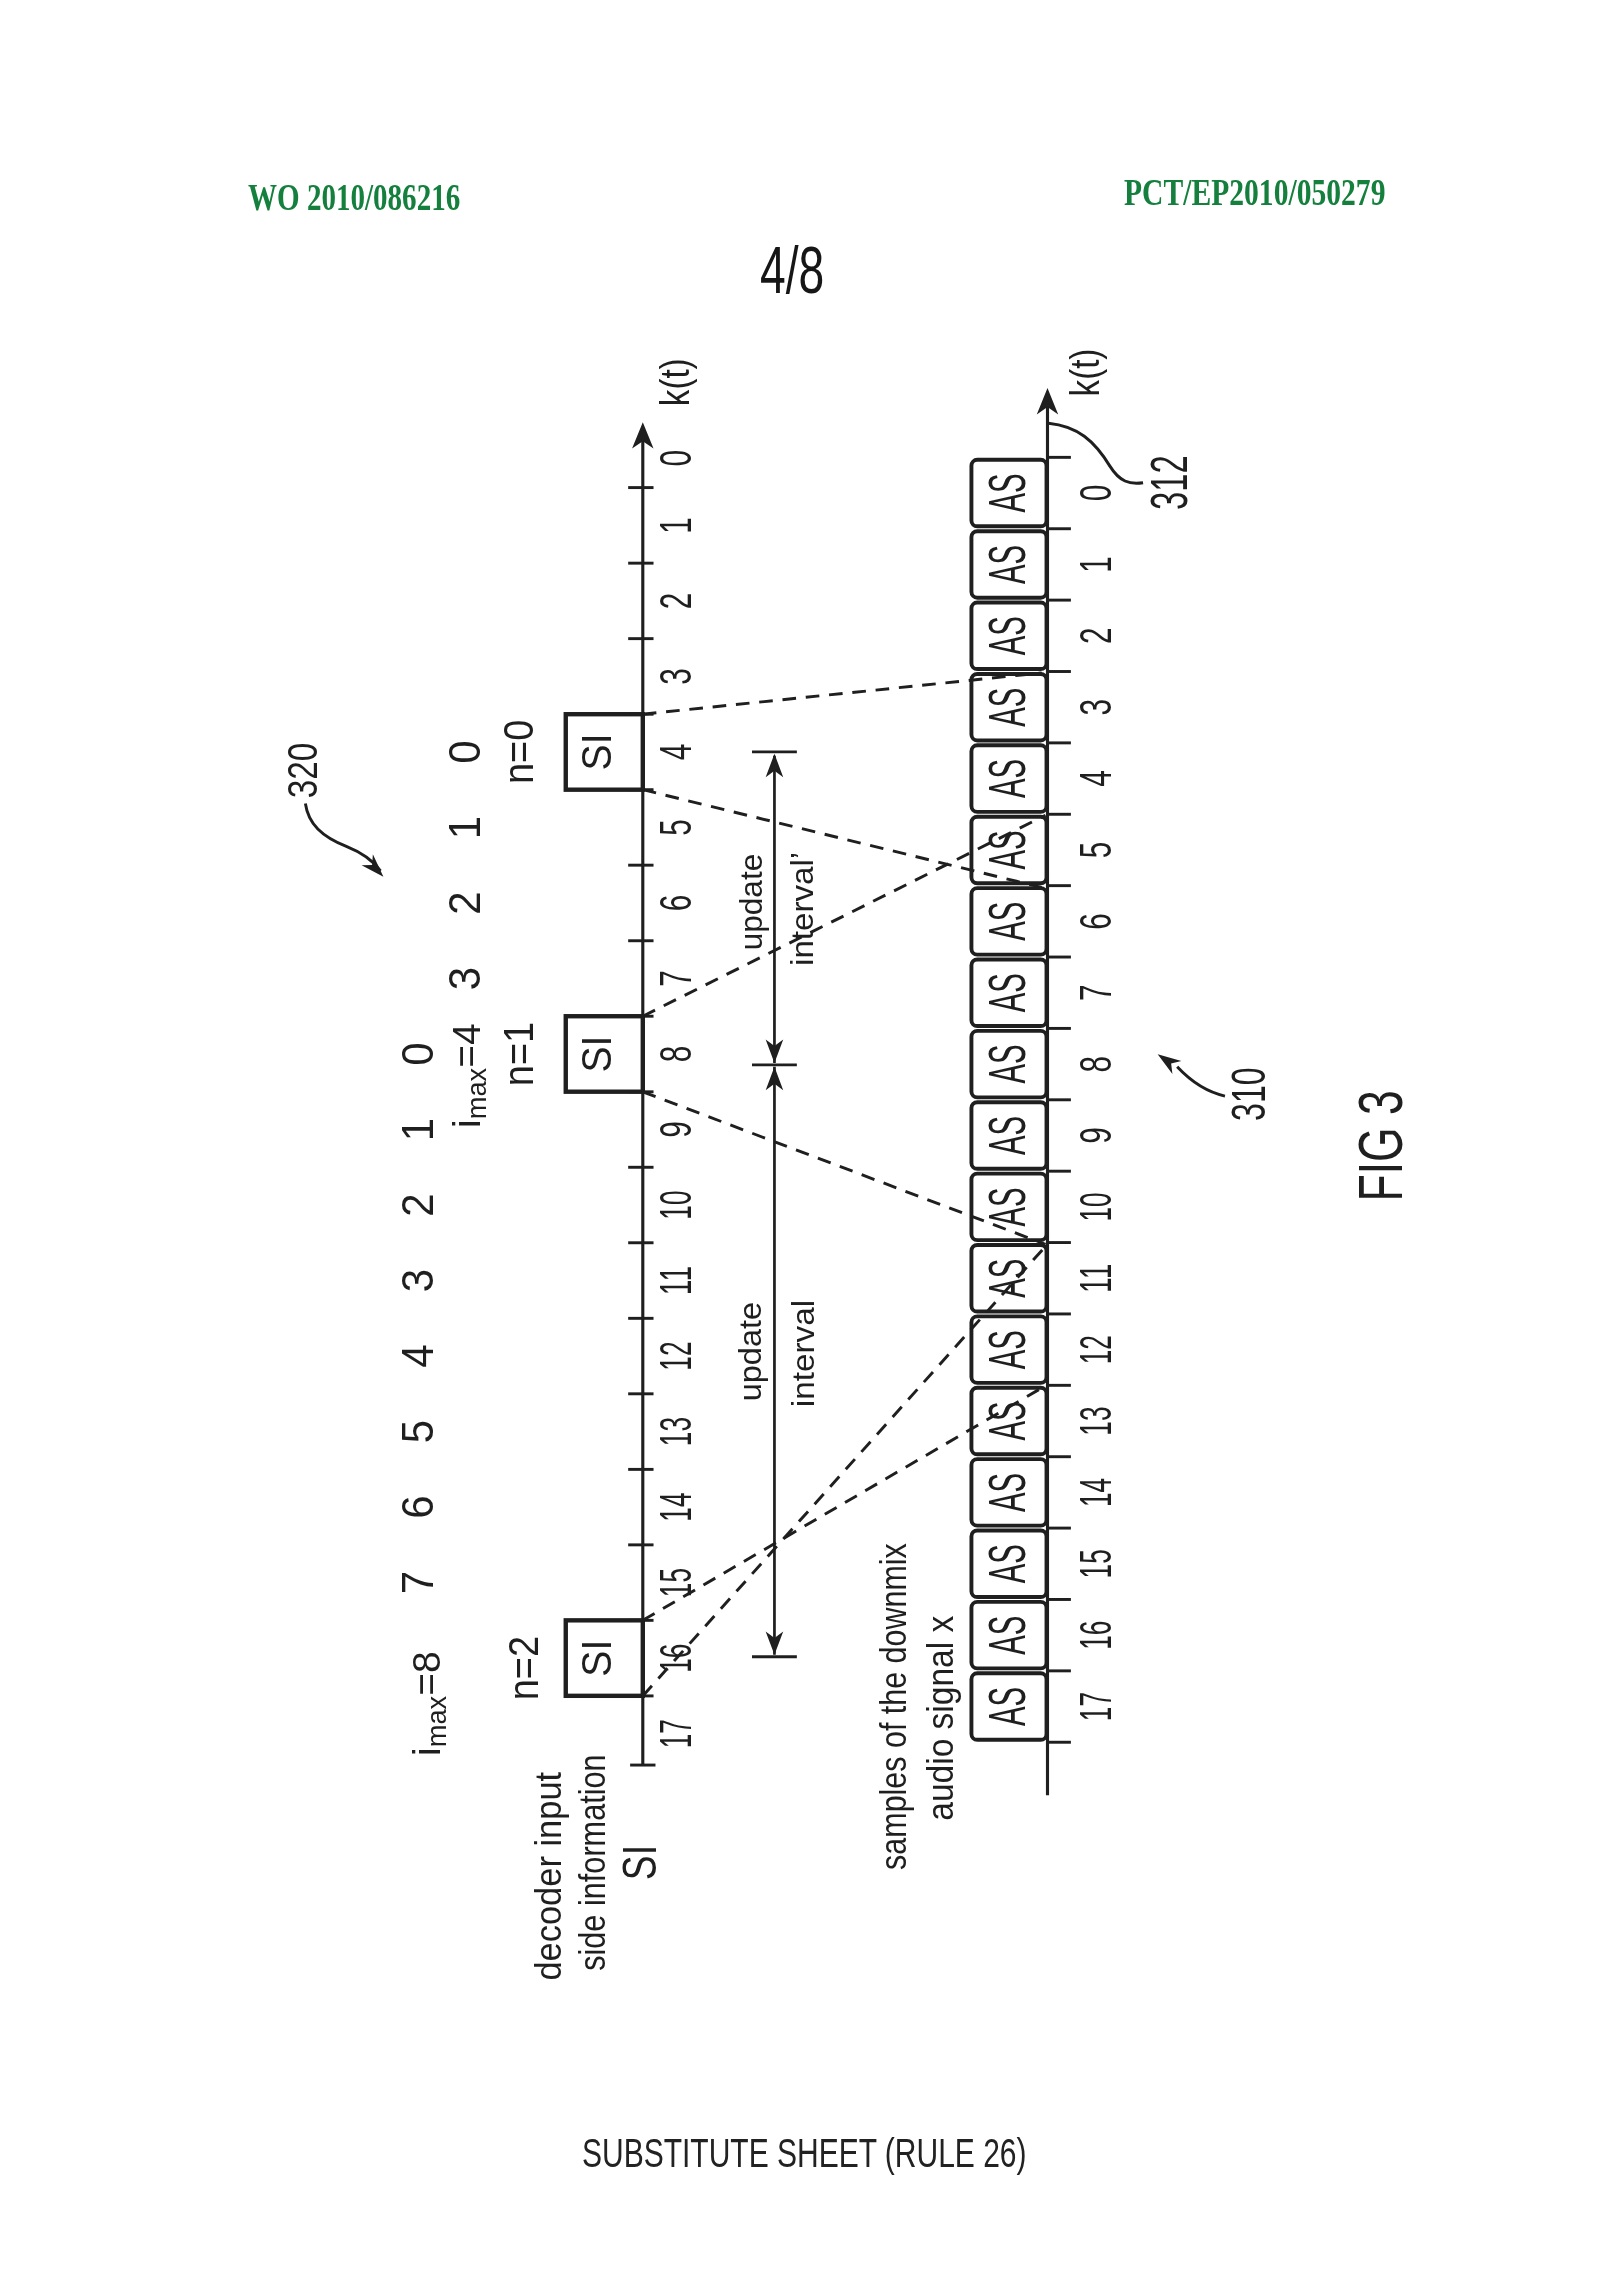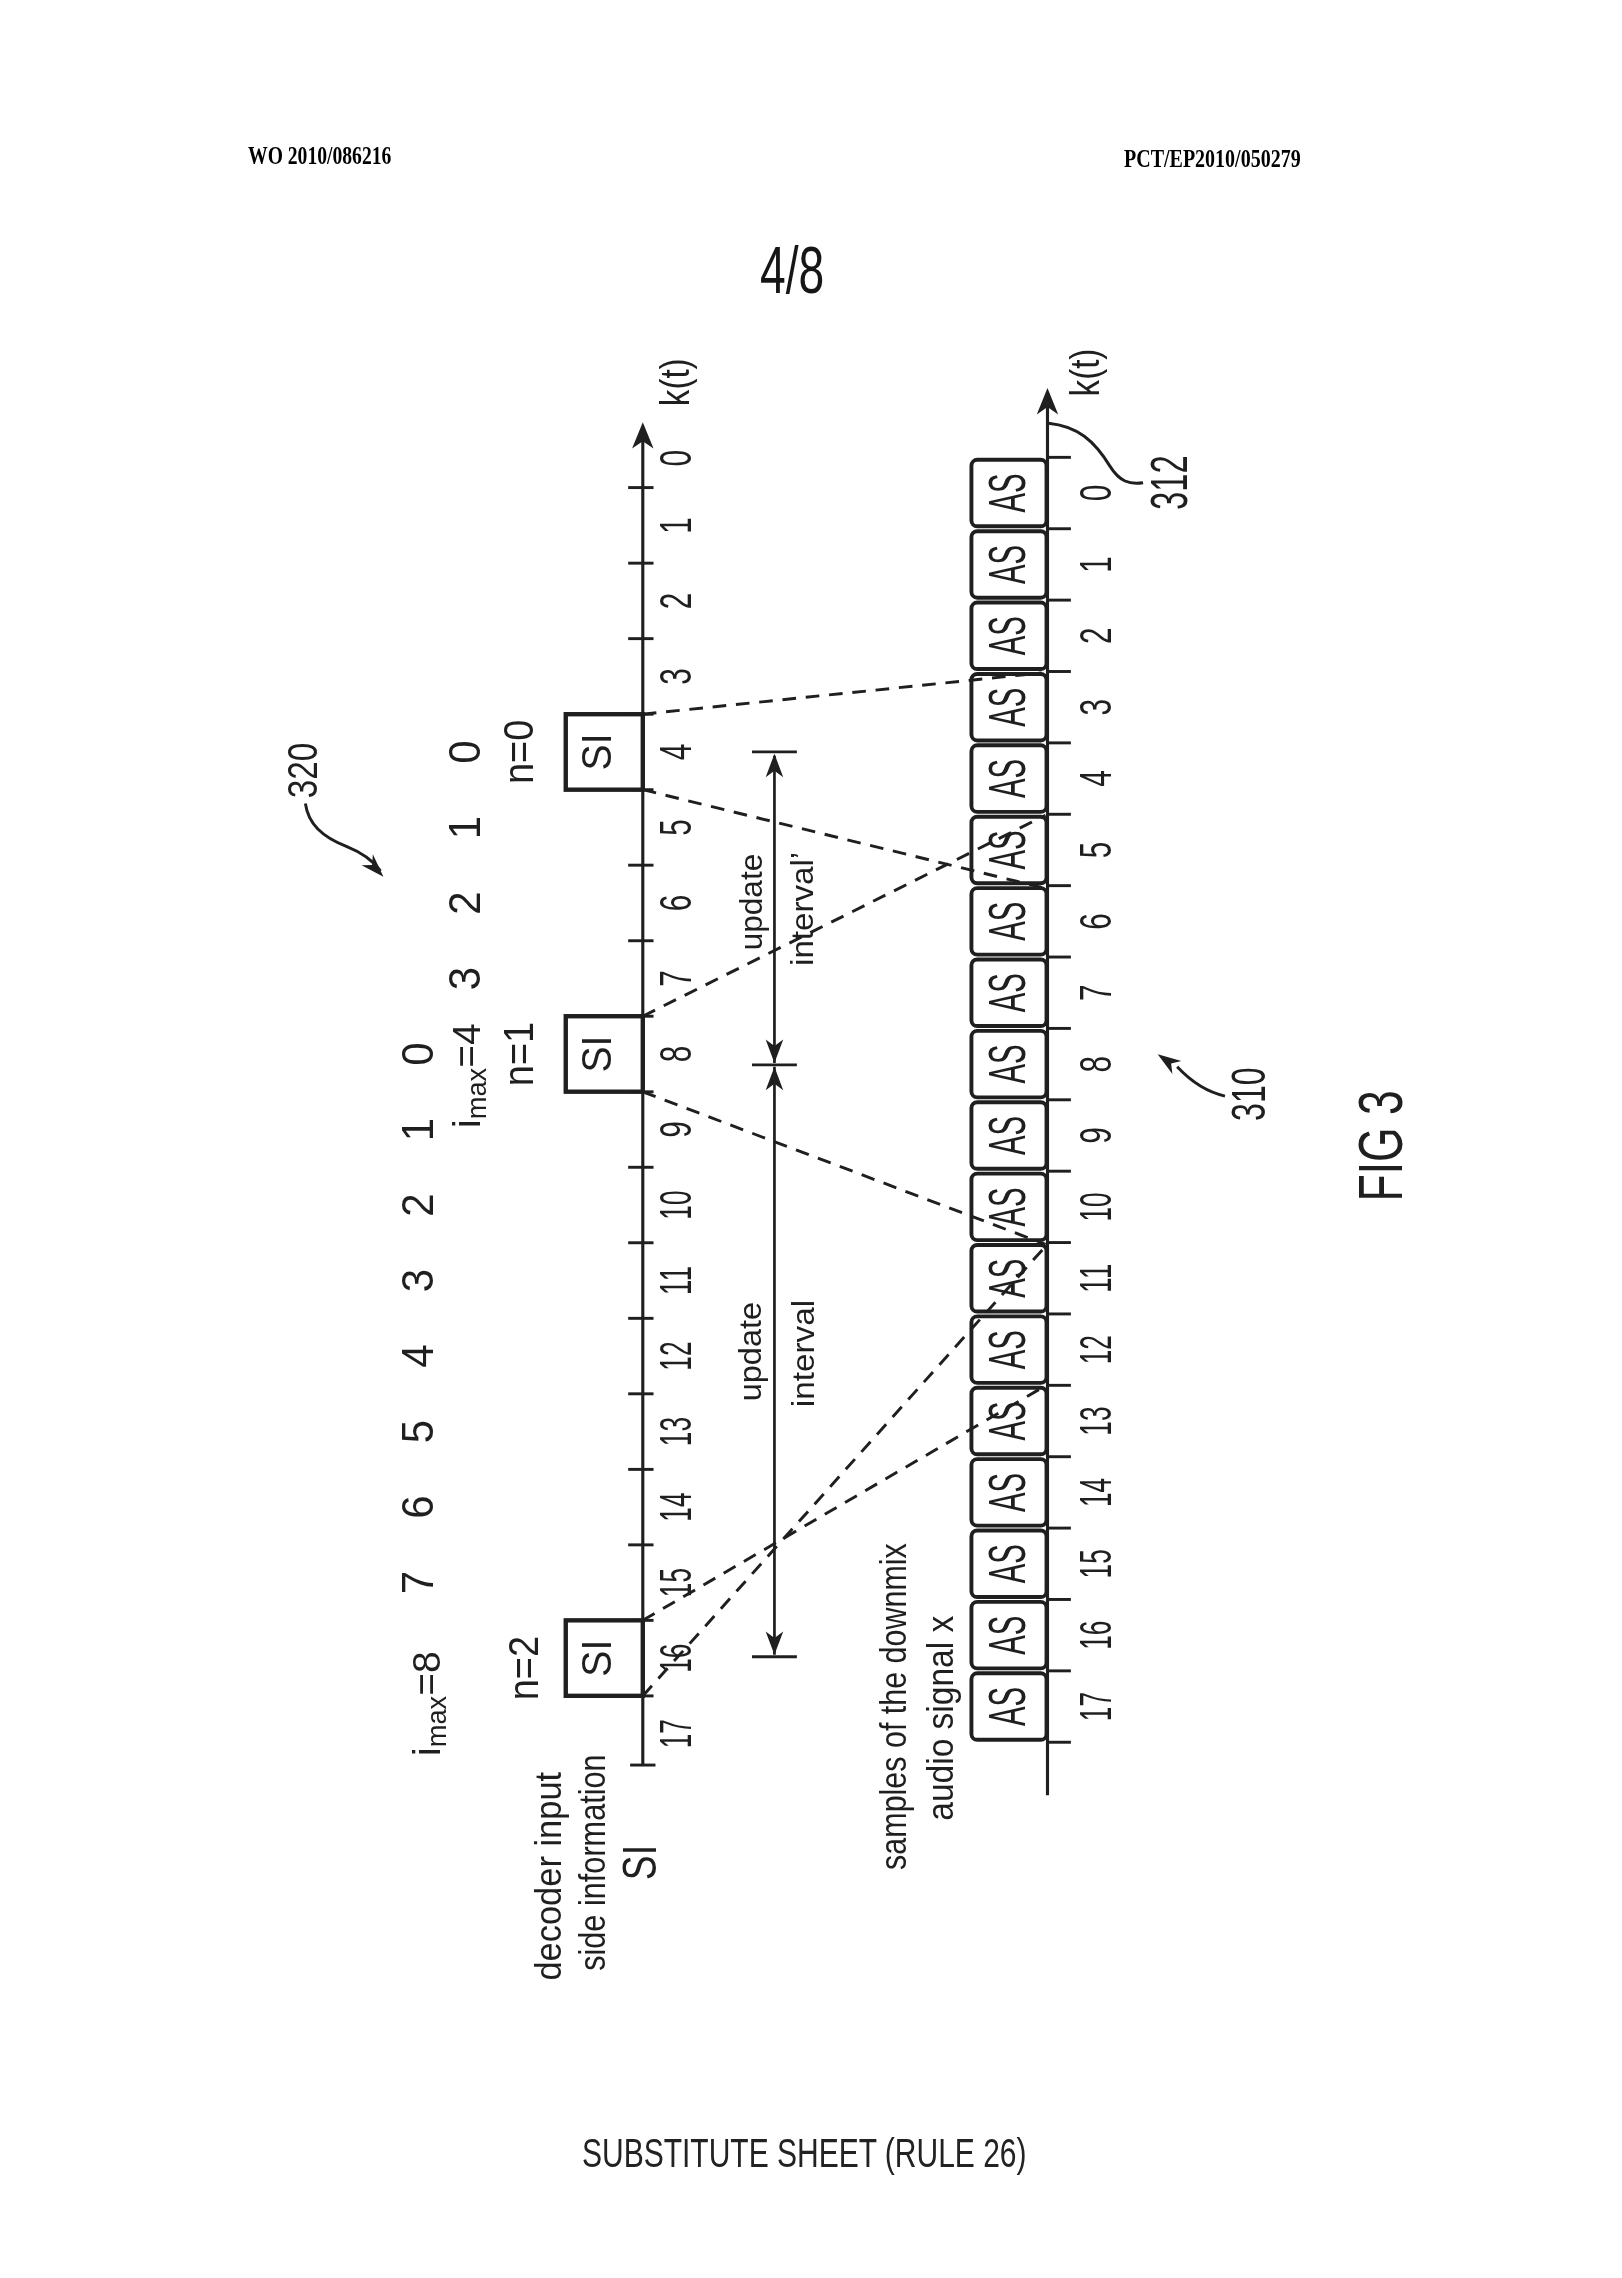--- a/index.html
+++ b/index.html
@@ -1,22 +1,22 @@
 <!DOCTYPE html>
 <html><head><meta charset="utf-8"><style>
 html,body{margin:0;padding:0;background:#ffffff;}
 #page{position:relative;width:1623px;height:2278px;background:#ffffff;overflow:hidden;
   font-family:"Liberation Sans",sans-serif;color:#1f1f1f;}
-.hdr{position:absolute;font-family:"Liberation Serif",serif;font-weight:bold;font-size:25px;
-  color:#000000;white-space:nowrap;line-height:1;}
+.hdr{position:absolute;font-family:"Liberation Serif",serif;font-weight:bold;font-size:37px;
+  color:#15803d;white-space:nowrap;line-height:1;margin-top:36px;}
 .hdr>span{display:inline-block;transform-origin:0 0;}
 </style></head><body>
 <div id="page">
 <div class="hdr" style="left:248px;top:143px;"><span style="transform:scaleX(0.785);">WO 2010/086216</span></div>
-<div class="hdr" style="left:1124px;top:146px;"><span style="transform:scaleX(0.80);">PCT/EP2010/050279</span></div>
+<div class="hdr" style="left:1124px;top:138px;"><span style="transform:scaleX(0.80);">PCT/EP2010/050279</span></div>
 <div style="position:absolute;left:760px;top:237px;font-size:66px;line-height:1;color:#161616;transform:scale(0.70,1);transform-origin:0 0;">4/8</div>
 <svg width="1623" height="2278" viewBox="0 0 1664 2336" style="position:absolute;left:0;top:0;" fill="#1f1f1f" font-family="Liberation Sans, sans-serif">
       <line x1="659.0" y1="450.0" x2="659.0" y2="1810.0" stroke="#1f1f1f" stroke-width="3.2"></line>
 <polygon points="659.0,433 648.0,460 659.0,452.4 670.0,460" fill="#1f1f1f"></polygon>
 <line x1="646.0" y1="1810.0" x2="672.0" y2="1810.0" stroke="#1f1f1f" stroke-width="3"></line>
 <line x1="644.0" y1="500.0" x2="670.0" y2="500.0" stroke="#1f1f1f" stroke-width="3"></line>
 <line x1="644.0" y1="577.5" x2="670.0" y2="577.5" stroke="#1f1f1f" stroke-width="3"></line>
 <line x1="644.0" y1="654.9" x2="670.0" y2="654.9" stroke="#1f1f1f" stroke-width="3"></line>
 <line x1="644.0" y1="732.4" x2="670.0" y2="732.4" stroke="#1f1f1f" stroke-width="3"></line>
 <line x1="644.0" y1="809.8" x2="670.0" y2="809.8" stroke="#1f1f1f" stroke-width="3"></line>

